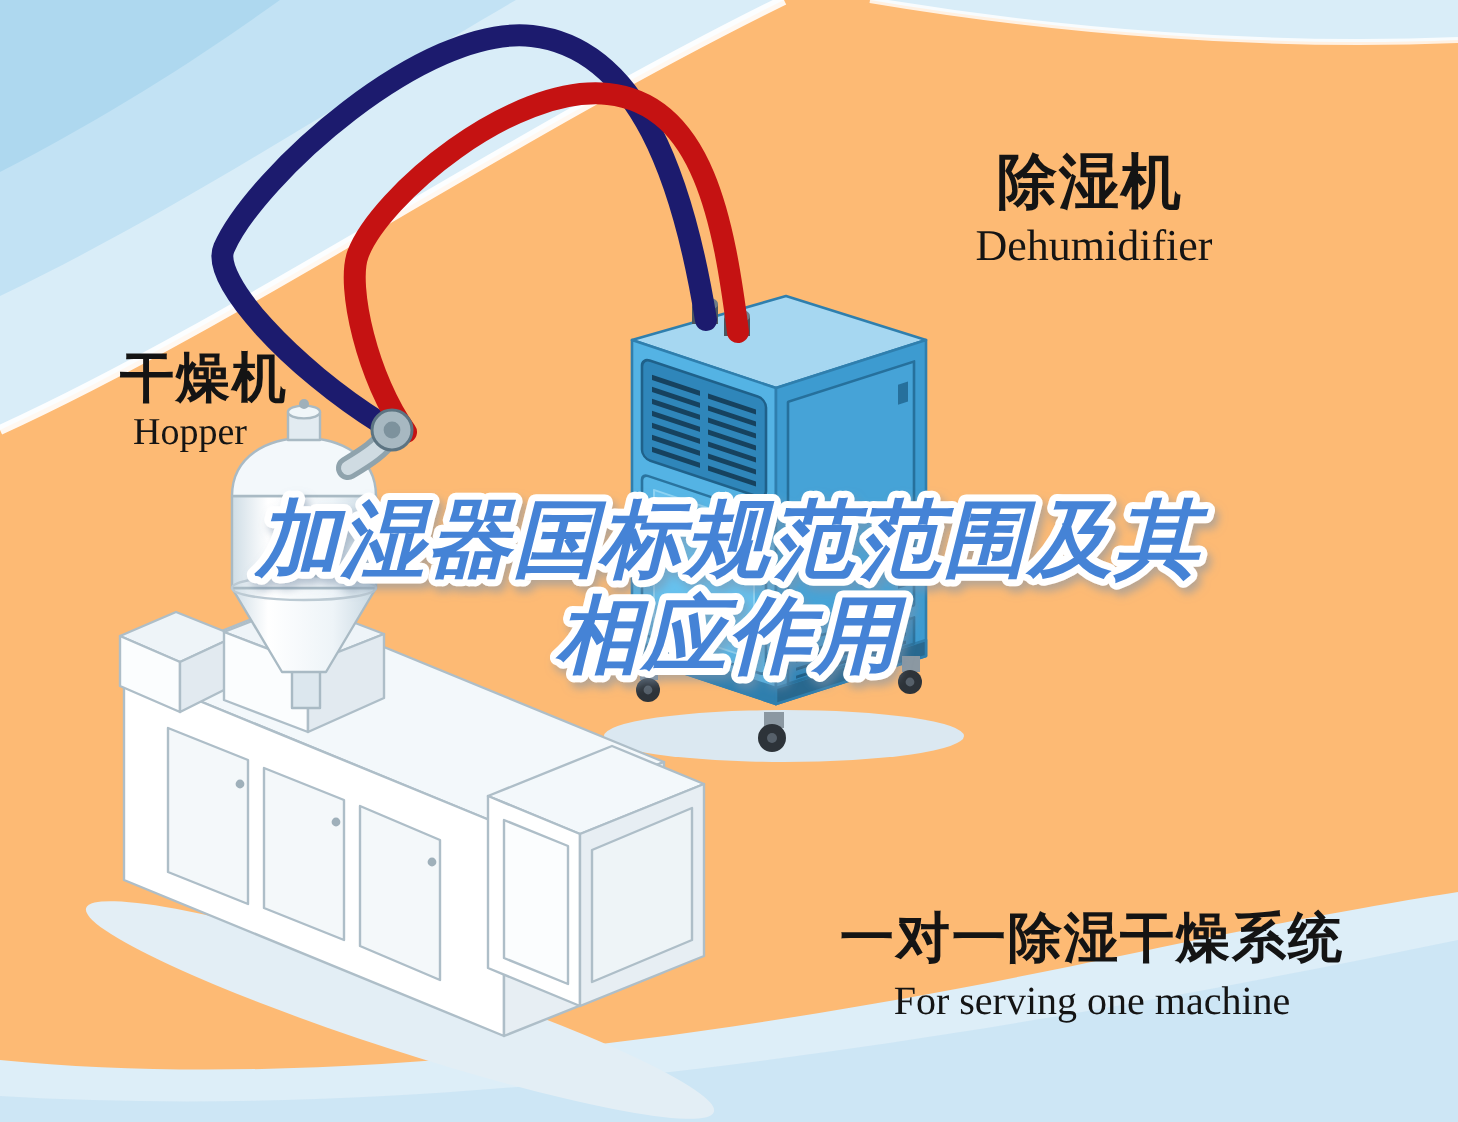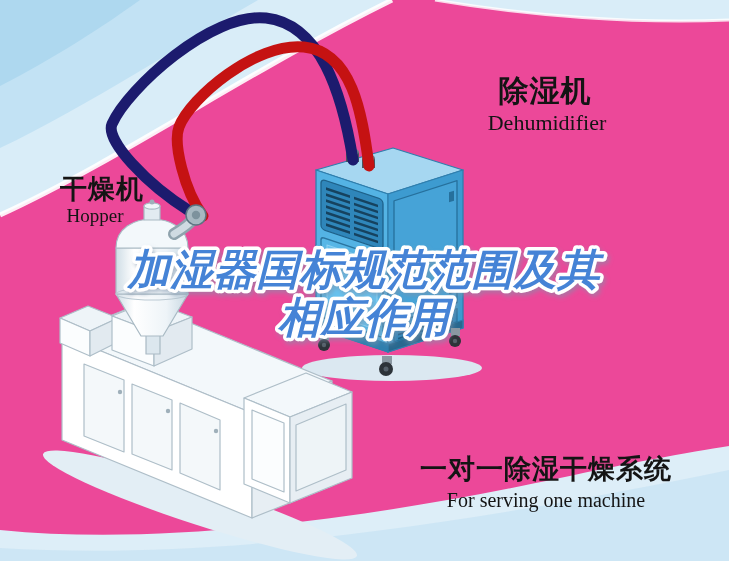--- a/index.html
+++ b/index.html
@@ -1,19 +1,19 @@
 <!DOCTYPE html>
 <html><head>
 <meta charset="utf-8">
 <style>
   html,body{margin:0;padding:0;background:#ffffff;}
   .stage{
     position:relative;
     width:729px;height:561px;
-    background:#ec4899;
+    background:#fdba74;
     overflow:hidden;
     font-family:"Liberation Sans", sans-serif;
   }
   svg{display:block;}
   .zh-heading{
     font-family:"Liberation Sans", sans-serif;
     font-weight:bold;
     fill:#141414;
     letter-spacing:1px;
   }

